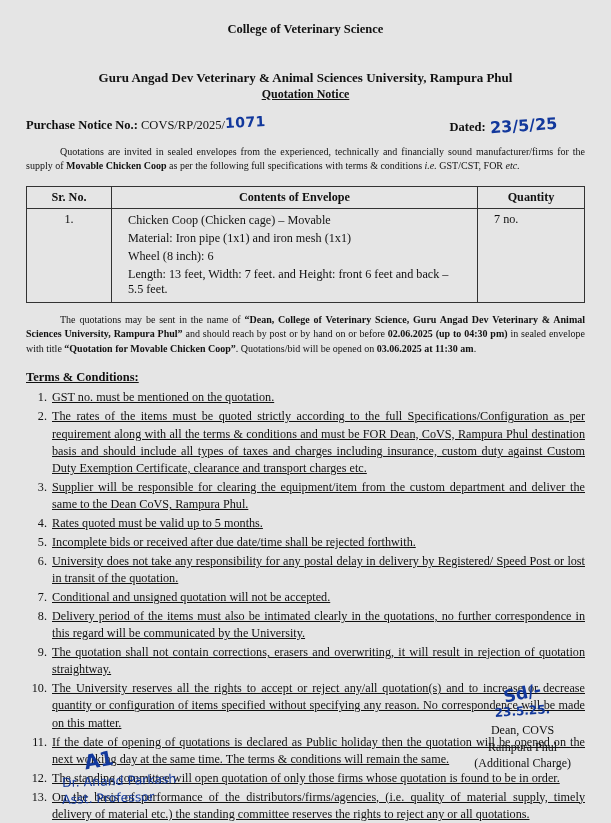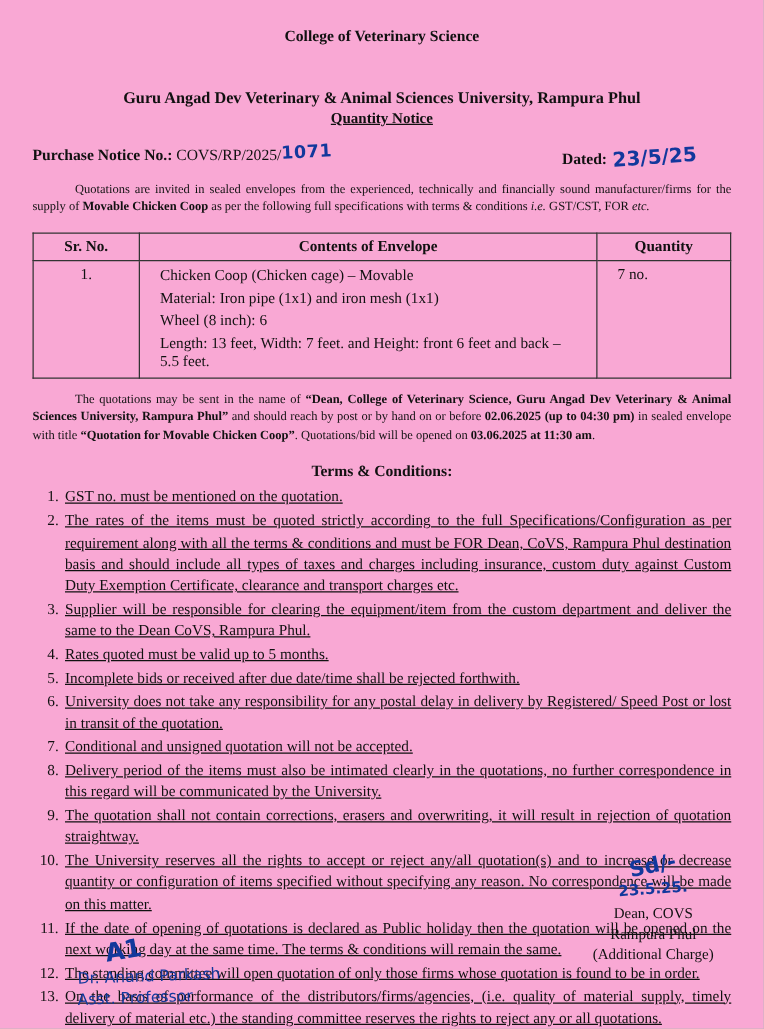--- a/index.html
+++ b/index.html
@@ -3,21 +3,21 @@
 <meta charset="utf-8">
 <style>
   html, body {
     margin: 0;
     padding: 0;
     background: #b8b8b8;
   }
   .page {
     width: 611px;
     height: 823px;
-    background: #f9a8d4;
+    background: #e5e5e5;
     position: relative;
     font-family: "Liberation Serif", serif;
     color: #111;
     overflow: hidden;
     box-sizing: border-box;
     padding: 22px 26px 10px 26px;
   }
   .header {
     text-align: center;
     line-height: 1.25;
@@ -99,23 +99,23 @@
   }
   table.tbl th {
     font-weight: bold;
     text-align: center;
   }
   .col-sr { width: 52px; text-align: center; }
   .col-qty { width: 74px; }
   .cell-lines div { padding: 1px 0 2px 0; }
 
   .terms-title {
-    text-align: center;
-    font-weight: bold;
-    font-size: 12.5px;
+    font-weight: bold;
+    font-size: 12.5px;
+    text-decoration: underline;
     margin-top: 14px;
     margin-bottom: 4px;
   }
   ol.terms {
     margin: 0;
     padding-left: 24px;
     font-size: 12.2px;
     line-height: 1.42;
     text-align: justify;
   }
@@ -176,21 +176,21 @@
   }
 </style>
 </head>
 <body>
 
 <div class="page">
 
   <div class="header">
     <div class="h-line1">College of Veterinary Science</div>
     <div class="h-line2">Guru Angad Dev Veterinary &amp; Animal Sciences University, Rampura Phul</div>
-    <div class="h-line3">Quantity Notice</div>
+    <div class="h-line3">Quotation Notice</div>
   </div>
 
   <div class="notice-row">
     <div class="notice-no">
       <span>Purchase Notice No.:</span>
       <span class="val">COVS/RP/2025/</span><span class="handwrite-num">1071</span>
     </div>
     <div class="dated">
       <span>Dated:</span><span class="hand">23/5/25</span>
     </div>

